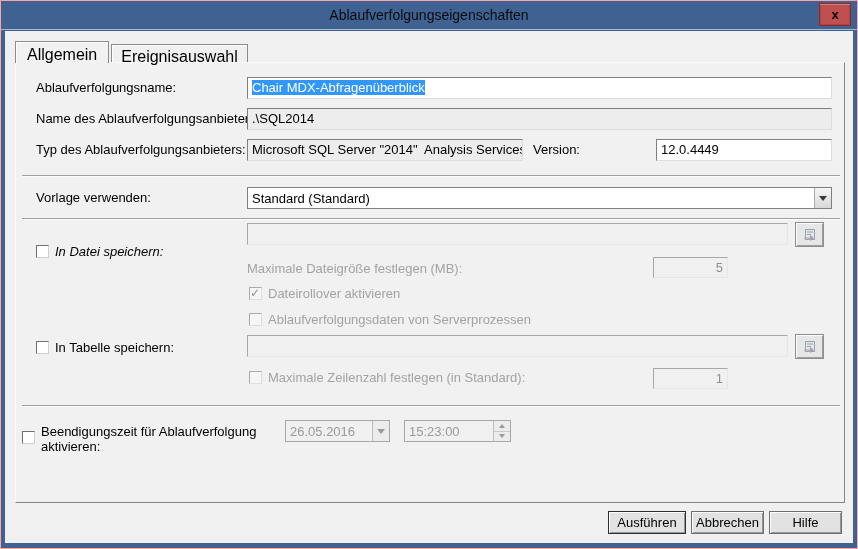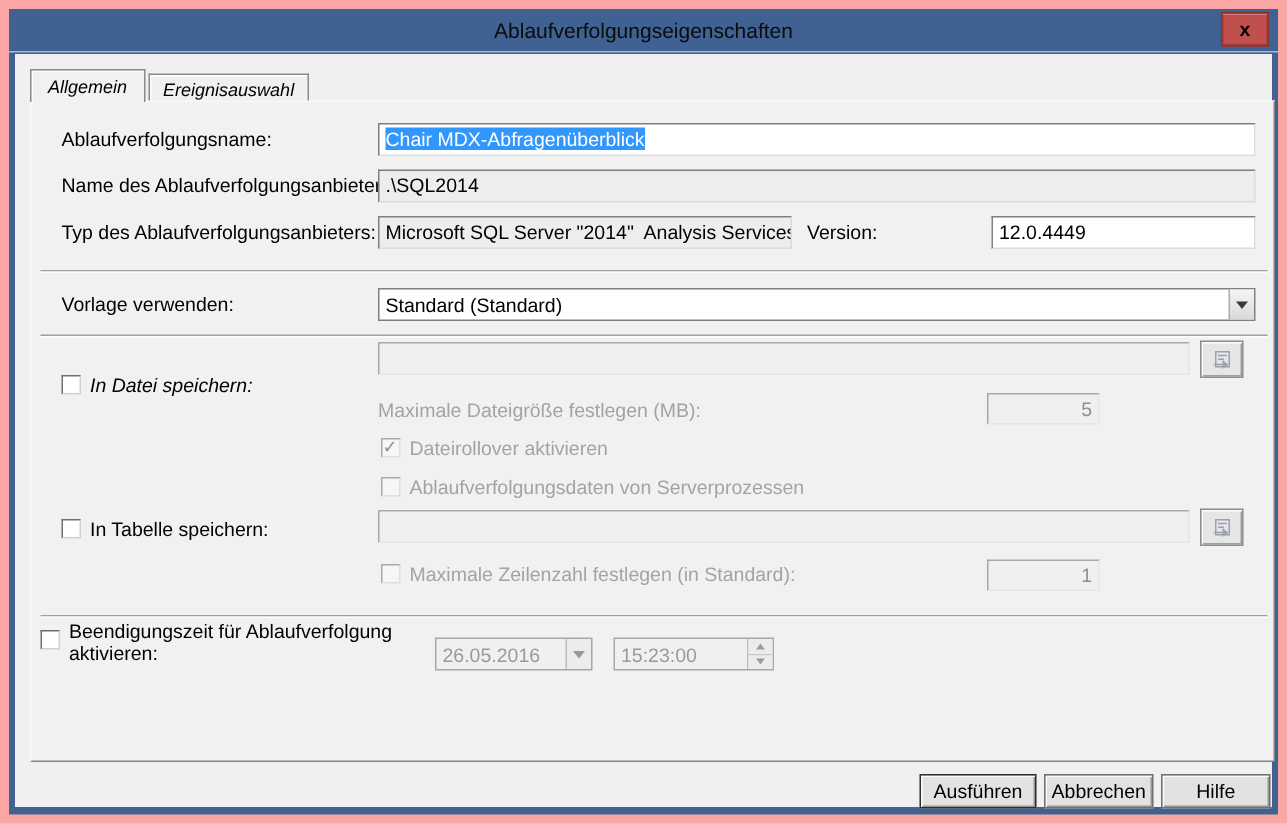--- a/index.html
+++ b/index.html
@@ -1,40 +1,39 @@
 <!DOCTYPE html>
 <html><head>
 <meta charset="utf-8">
 <style>
   html,body{margin:0;padding:0;width:858px;height:549px;overflow:hidden;background:#fff;}
   *{box-sizing:border-box;}
   .dialog{
     position:relative;width:858px;height:549px;
-    background:#3f6293;border:6px solid #fca5a5;
+    background:#3f6293;border:1px solid #fca5a5;
     font-family:"Liberation Sans","DejaVu Sans",sans-serif;font-size:13px;color:#000;
   }
   
   .titlebar{position:relative;height:29px;display:flex;align-items:center;justify-content:center;border-bottom:1px solid #a9b8d1;}
   .title{font-size:14px;color:#0b0b0b;}
   .close-btn{
     position:absolute;right:6px;top:2px;width:32px;height:23px;
     background:#c0504d;border:1px solid #8c2d29;
     box-shadow:inset 0 1px 0 rgba(255,255,255,.35), inset 0 0 0 1px rgba(120,20,20,.25);
     display:flex;align-items:center;justify-content:center;
     font-weight:bold;font-size:13px;color:#000;cursor:pointer;line-height:1;
   }
   
   .body{position:absolute;left:4px;right:4px;top:30px;bottom:5px;background:#f0f0f0;}
   
   .tabs{position:absolute;left:10px;top:10px;height:22px;display:flex;align-items:flex-end;z-index:3;}
   .tab{
     background:#f0f0f0;border:1px solid #8b8b8b;border-bottom:none;
-    font-size:12px;padding:3px 9px 2px;height:18px;margin-bottom:1px;margin-left:2px;cursor:pointer;white-space:nowrap;
+    font-size:16px;padding:3px 9px 2px;height:18px;margin-bottom:1px;margin-left:2px;cursor:pointer;white-space:nowrap;
     box-shadow:inset 1px 1px 0 #fdfdfd;
-    font-style:italic;
   }
   .tab.active{
     height:22px;margin-bottom:0;margin-left:0;padding:4px 11px 3px;background:#f1f1f1;z-index:4;
   }
   
   .page{
     position:absolute;left:10px;top:31px;width:830px;height:441px;background:#f1f1f1;
     border:1px solid;border-color:#fafafa #858585 #858585 #fafafa;
   }
   .lbl{position:absolute;white-space:nowrap;font-size:13px;color:#000;}
@@ -181,21 +180,21 @@
       </div>
 
       <div class="cbrow dis" style="left:233px;top:307px;">
         <span class="checkbox"></span>
         <span class="cblabel">Maximale Zeilenzahl festlegen (in Standard):</span>
       </div>
       <div class="field dis num" style="left:637px;top:305px;width:75px;height:21px;">1</div>
 
       <div class="sep" style="top:342px;"></div>
 
-      <div class="cbrow" style="left:6px;top:345px;">
+      <div class="cbrow" style="left:6px;top:361px;">
         <span class="checkbox" style="margin-top:7px;"></span>
         <span class="cblabel">
           <span style="display:block;">Beendigungszeit für Ablaufverfolgung</span>
           <span style="display:block;">aktivieren:</span>
         </span>
       </div>
       <div class="combo dis" style="left:269px;top:357px;width:105px;">
         <span class="txt">26.05.2016</span>
         <span class="dd">
             <span class="arrow-down"></span>

